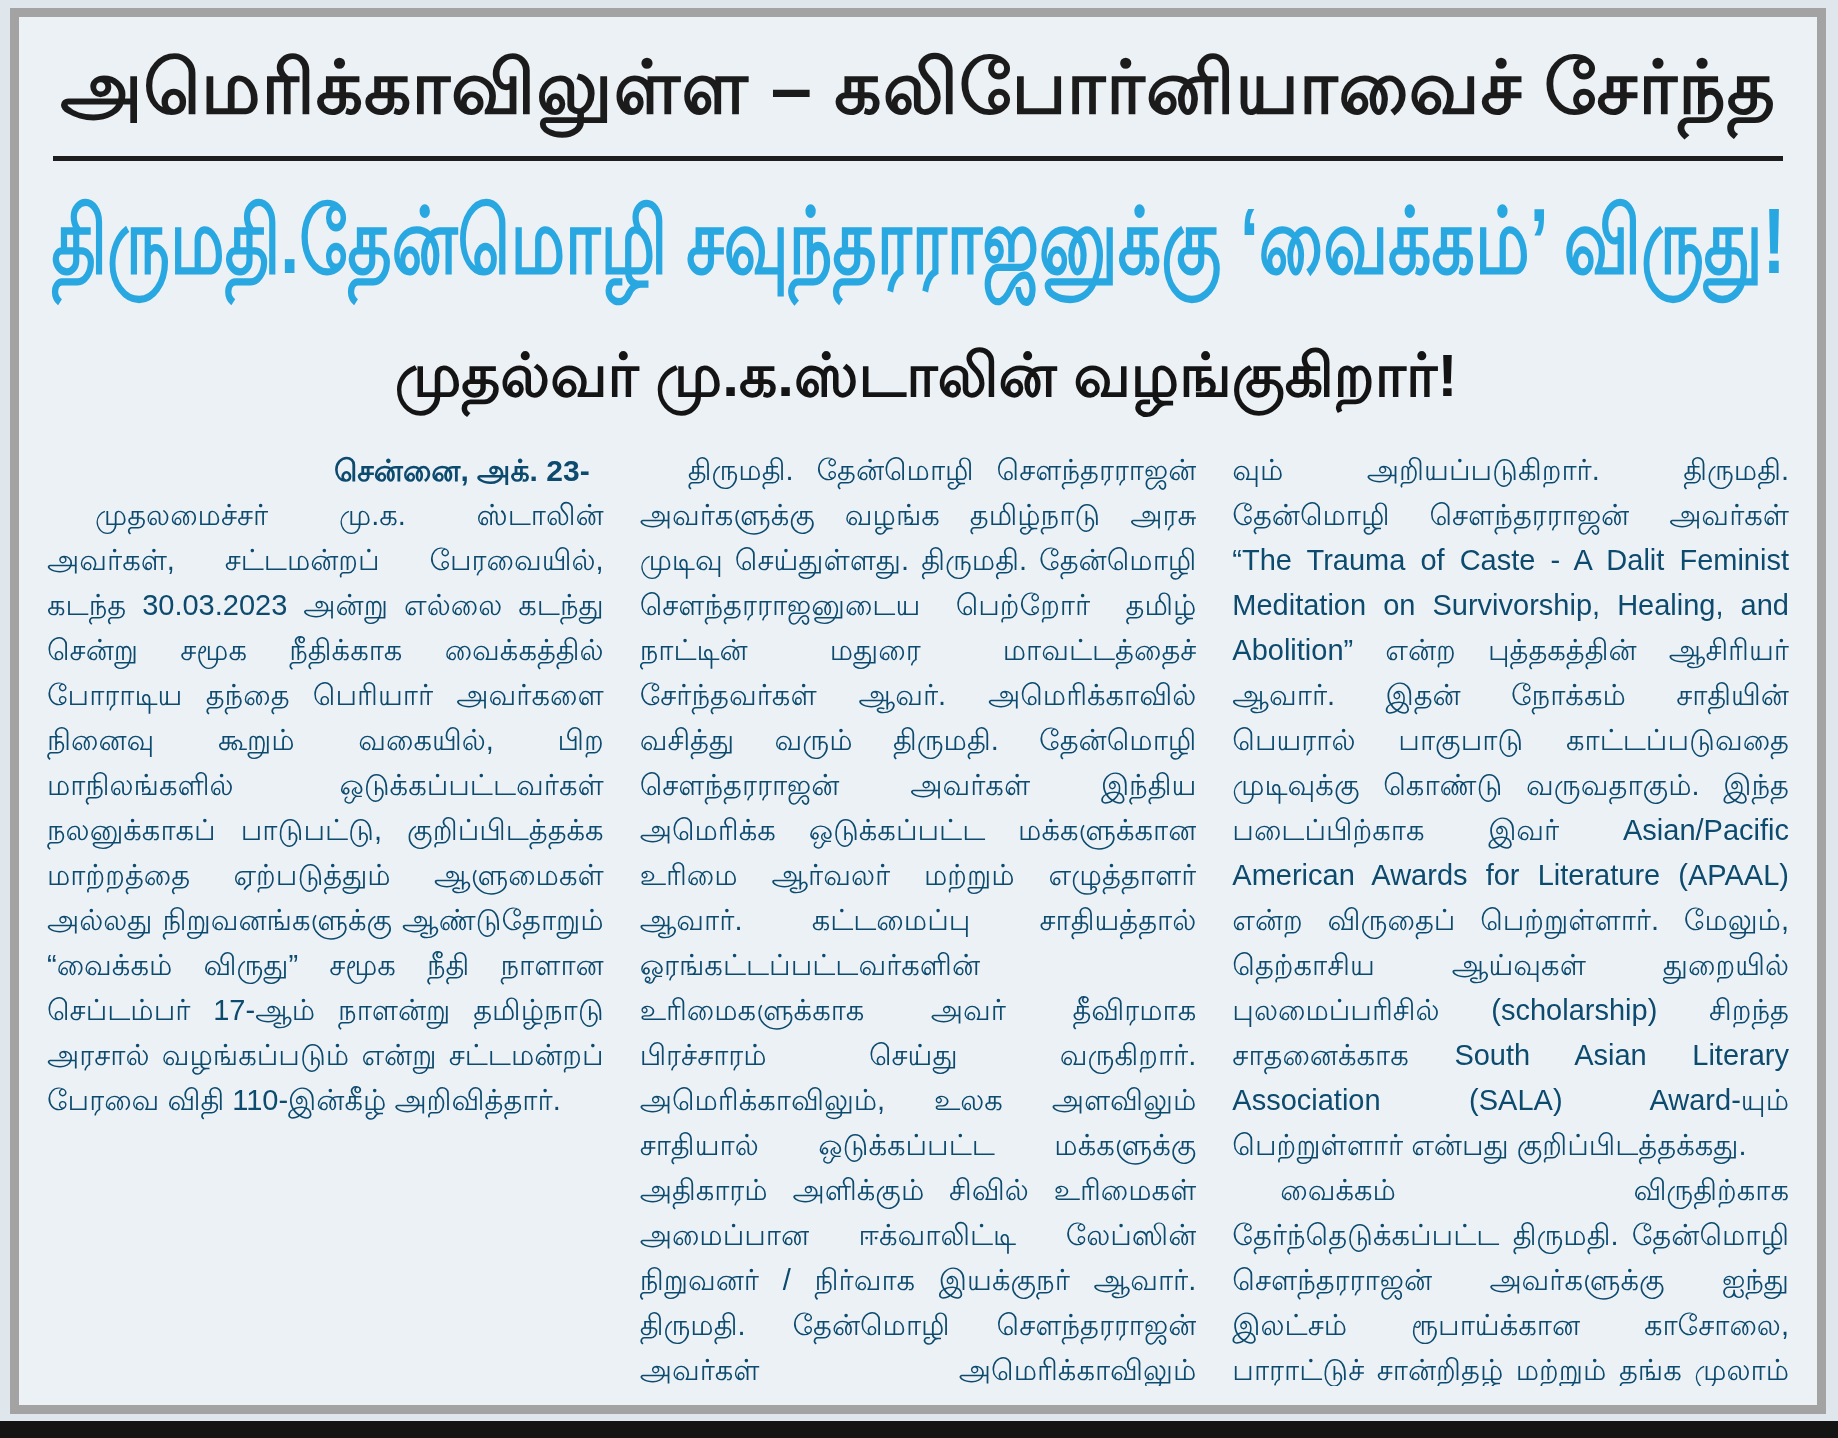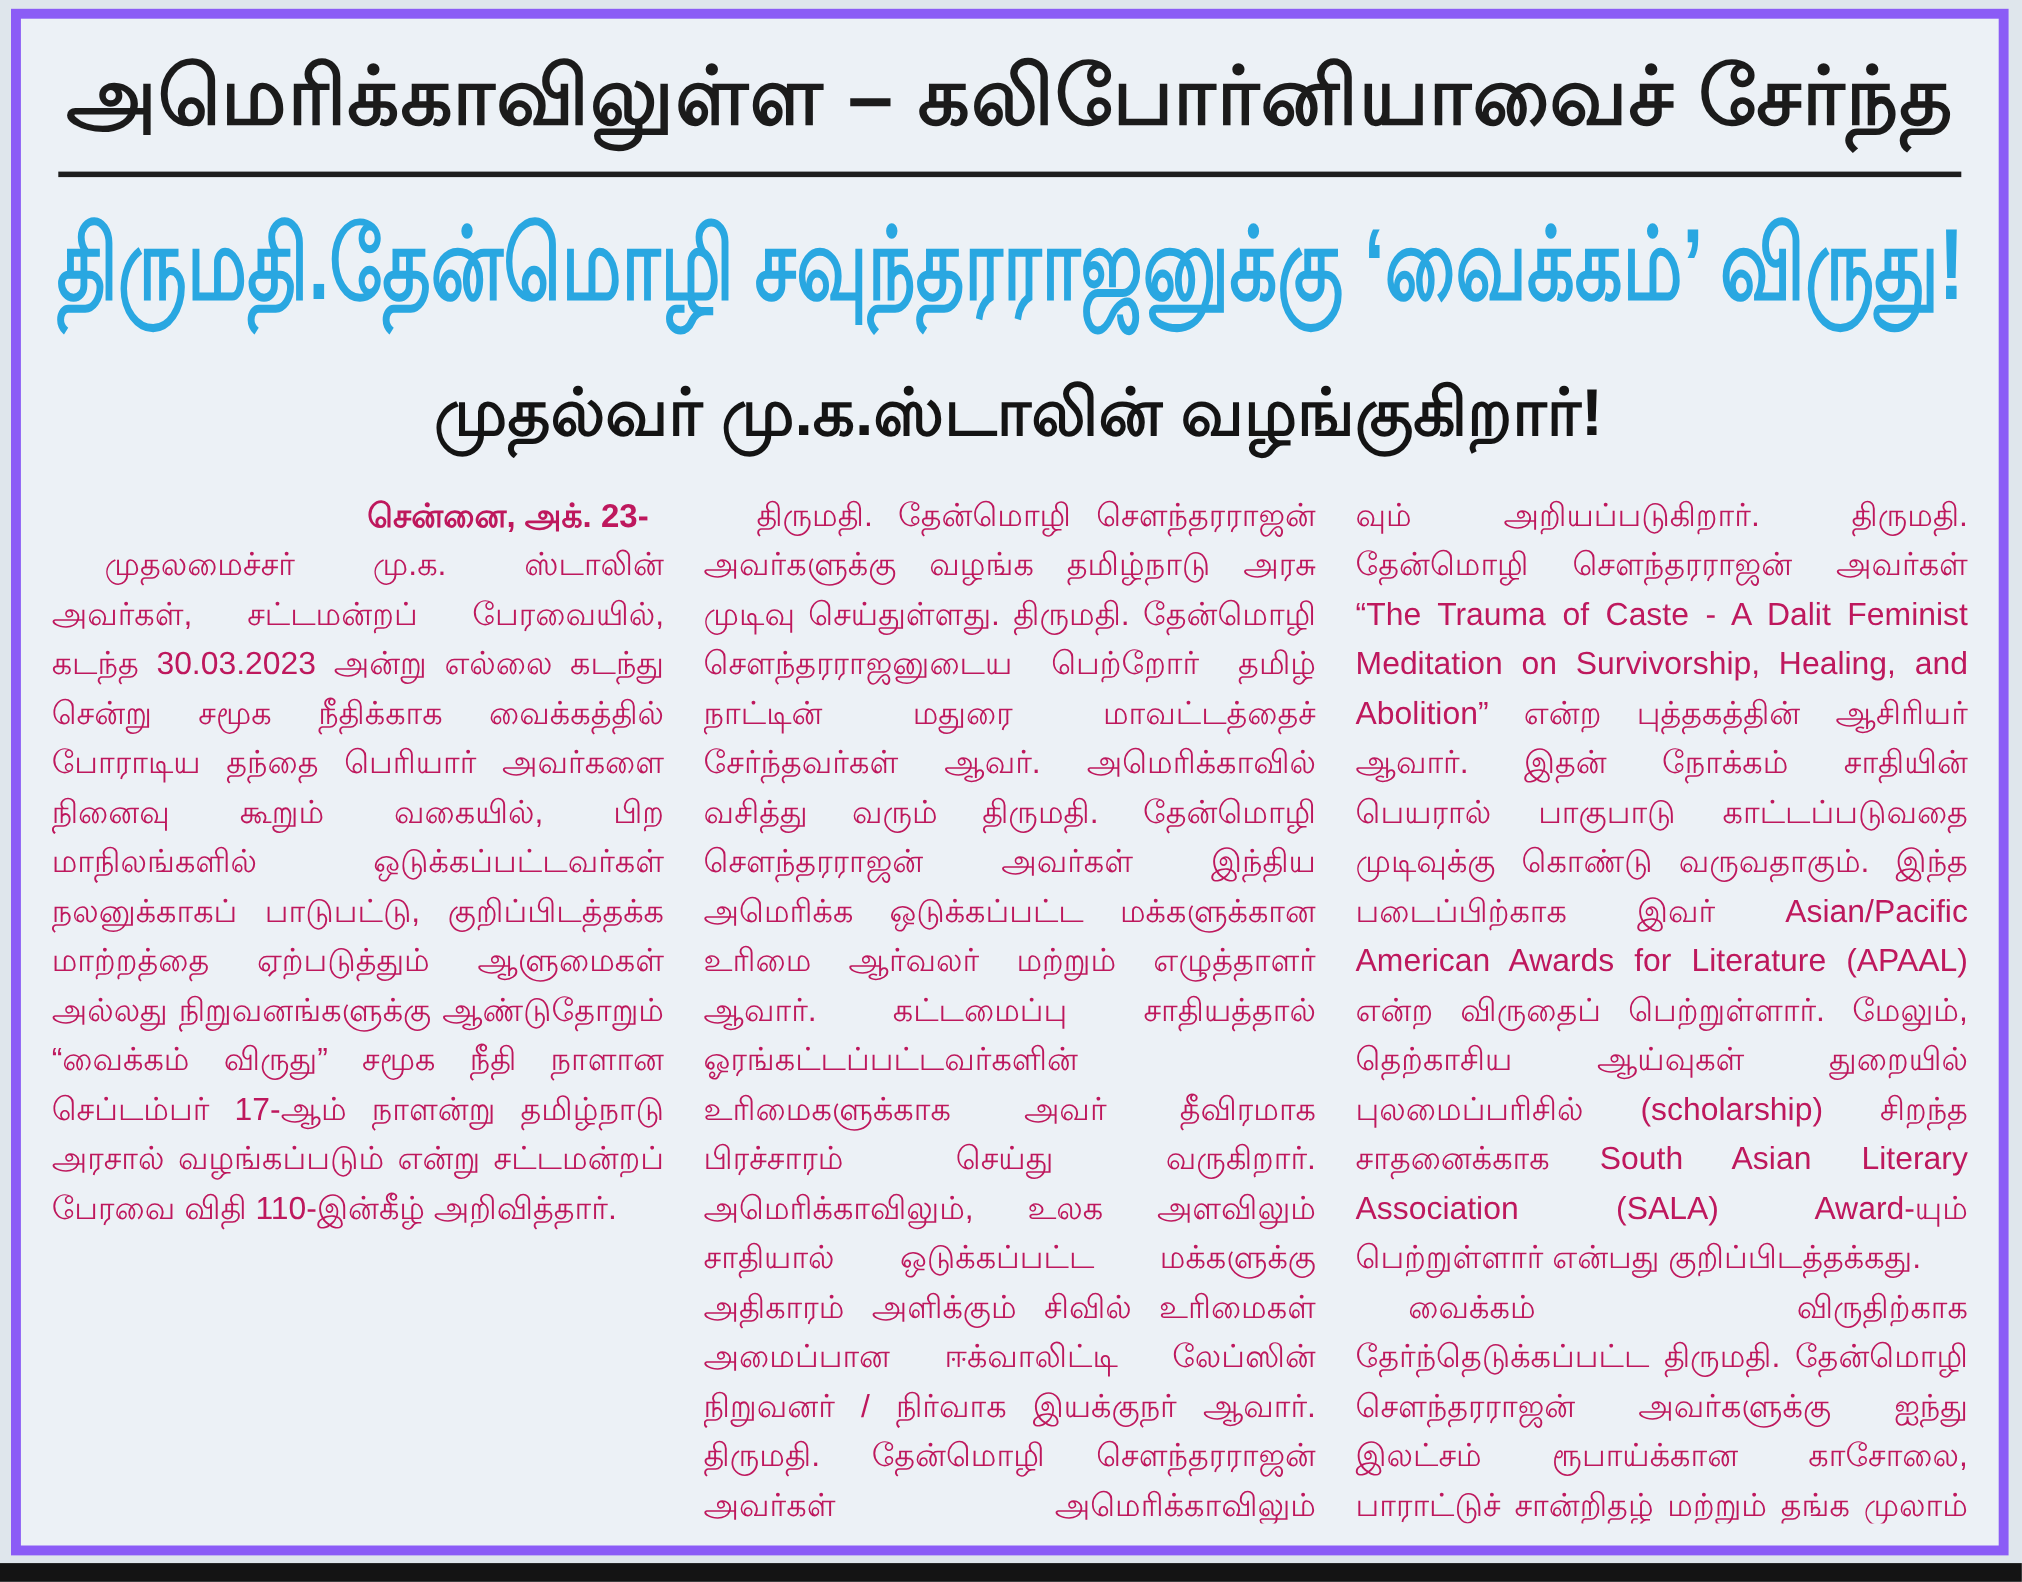--- a/index.html
+++ b/index.html
@@ -5,21 +5,21 @@
   * { margin: 0; padding: 0; box-sizing: border-box; }
   html, body {
     width: 1838px; height: 1438px;
     background: #dfe6ec;
     font-family: "Liberation Sans", "DejaVu Sans", sans-serif;
     overflow: hidden;
   }
   .clip {
     position: absolute;
     left: 10px; top: 8px; right: 12px; bottom: 24px;
-    border: 9px solid #8b5cf6;
+    border: 9px solid #a3a3a3;
     background: #ecf1f6;
     overflow: hidden;
     padding: 16px 28px 10px 28px;
   }
   .bottom-bar {
     position: absolute;
     left: 0; right: 0; bottom: 0;
     height: 17px;
     background: #141414;
   }
@@ -57,21 +57,21 @@
     margin-top: 30px;
     display: grid;
     grid-template-columns: 1fr 1fr 1fr;
     gap: 36px;
     height: 938px;
     overflow: hidden;
   }
   .col {
     font-size: 29px;
     line-height: 45px;
-    color: #be185d;
+    color: #0c4a6e;
     text-align: justify;
     overflow: hidden;
   }
   .col p { margin: 0; }
   .dateline {
     font-weight: 700;
     text-align: right;
     padding-right: 14px;
     font-size: 30px;
   }

